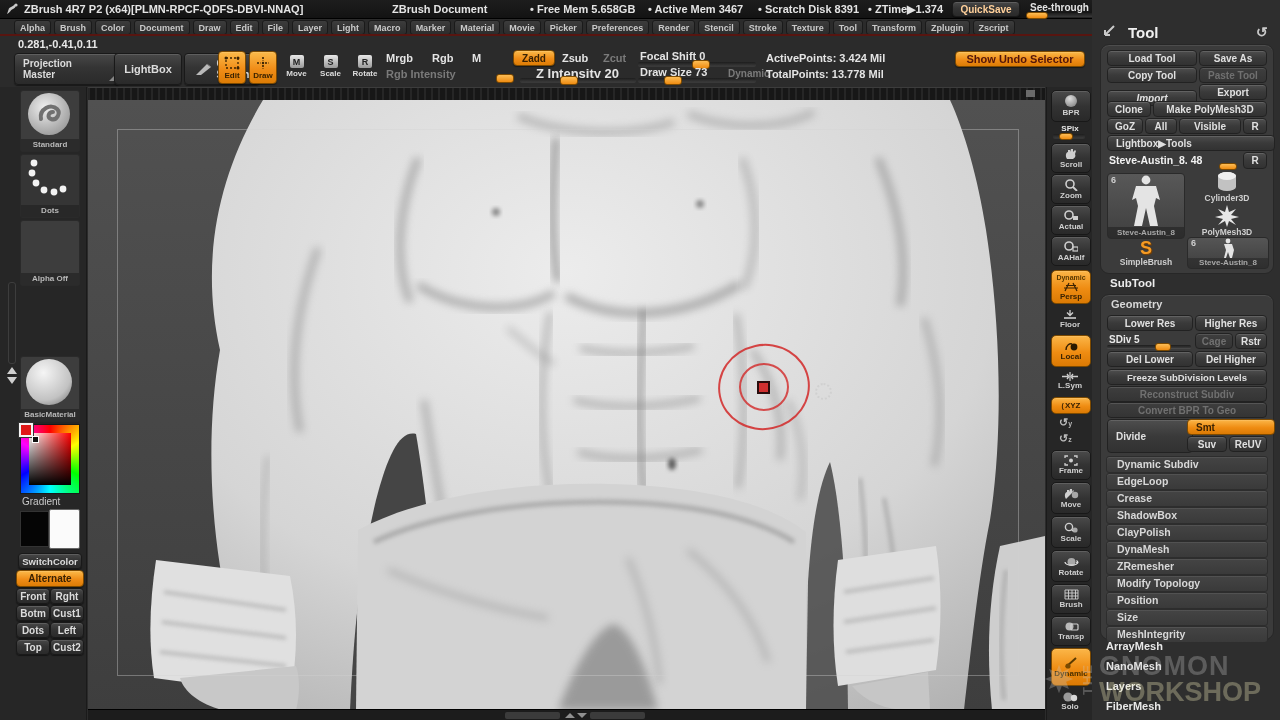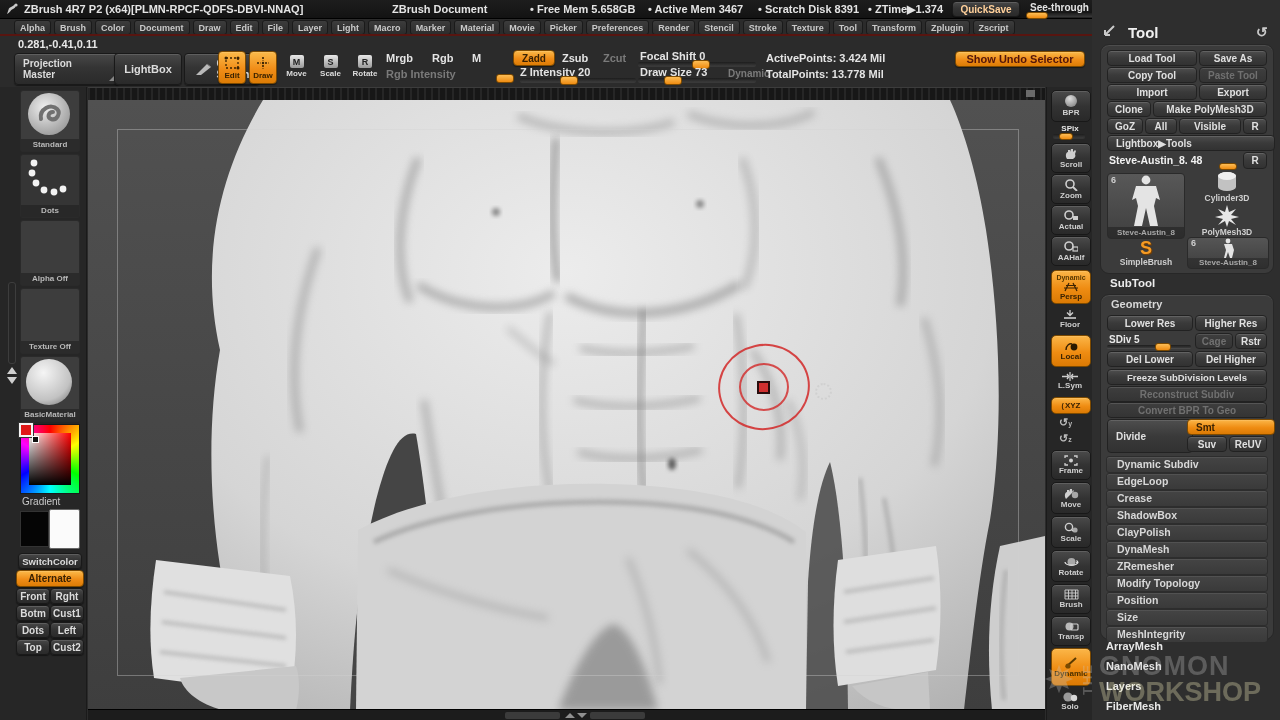--- a/index.html
+++ b/index.html
@@ -185,21 +185,21 @@
   <span class="lbl dim" style="left:386px;top:68px;font-size:11px;">Rgb Intensity</span>
   <div class="track" style="left:384px;top:76px;width:130px;height:4px;background:none;box-shadow:none;">
     <div class="handle" style="right:0;top:-2px;width:16px;height:7px;"></div>
     </div>
 
   <div class="btn org" style="left:513px;top:50px;width:40px;height:14px;">
     <span>Zadd</span>
     </div>
   <span class="lbl" style="left:562px;top:52px;font-size:11px;">Zsub</span>
   <span class="lbl dim" style="left:603px;top:52px;font-size:11px;">Zcut</span>
-  <span class="lbl" style="left:520px;top:66px;font-size:11px;text-align:right;">Z Intensity 20</span>
+  <span class="lbl" style="left:536px;top:66px;font-size:13px;text-align:right;">Z Intensity 20</span>
   <div class="track" style="left:520px;top:78px;width:116px;height:4px;">
     <div class="handle" style="left:40px;top:-2px;width:16px;height:7px;"></div>
     </div>
 
   <span class="lbl" style="left:640px;top:50px;font-size:11px;">Focal Shift 0</span>
   <div class="track" style="left:638px;top:62px;width:118px;height:4px;">
     <div class="handle" style="left:54px;top:-2px;width:16px;height:7px;"></div>
     </div>
   <span class="lbl" style="left:640px;top:66px;font-size:11px;">Draw Size 73</span>
   <div class="track" style="left:638px;top:78px;width:118px;height:4px;">
@@ -338,23 +338,20 @@
             <circle cx="42" cy="34" r="3.4"></circle>
           </g>
       </svg>
       <div class="tl">Dots</div>
     </div>
 
     <div class="thumb" style="top:133px;height:64px;">
       <div class="tl">Alpha Off</div>
     </div>
 
-    <div class="thumb" style="top:201px;height:64px;">
-      <div class="tl">Texture Off</div>
-    </div>
 
     <div class="thumb" style="top:269px;height:64px;">
       <svg width="56" height="50" viewBox="0 0 56 50">
         <defs>
             <radialGradient id="mb" cx="0.38" cy="0.3" r="0.85">
               <stop offset="0" stop-color="#f5f5f5"></stop>
               <stop offset="0.7" stop-color="#c2c2c2"></stop>
               <stop offset="1" stop-color="#7e7e7e"></stop>
             </radialGradient>
           </defs>
@@ -559,21 +556,21 @@
         </div>
       <div class="pbtn" style="left:98px;top:5px;width:66px;">
           <span>Save As</span>
         </div>
       <div class="pbtn" style="left:6px;top:22px;width:88px;">
           <span>Copy Tool</span>
         </div>
       <div class="pbtn dis" style="left:98px;top:22px;width:66px;">
           <span>Paste Tool</span>
         </div>
-      <div class="pbtn" style="left:6px;top:39px;width:88px;">
+      <div class="pbtn" style="left:6px;top:45px;width:88px;font-style:italic;">
           <span>Import</span>
         </div>
       <div class="pbtn" style="left:98px;top:39px;width:66px;">
           <span>Export</span>
         </div>
       <div class="pbtn" style="left:6px;top:56px;width:42px;">
           <span>Clone</span>
         </div>
       <div class="pbtn" style="left:52px;top:56px;width:112px;">
           <span>Make PolyMesh3D</span>

